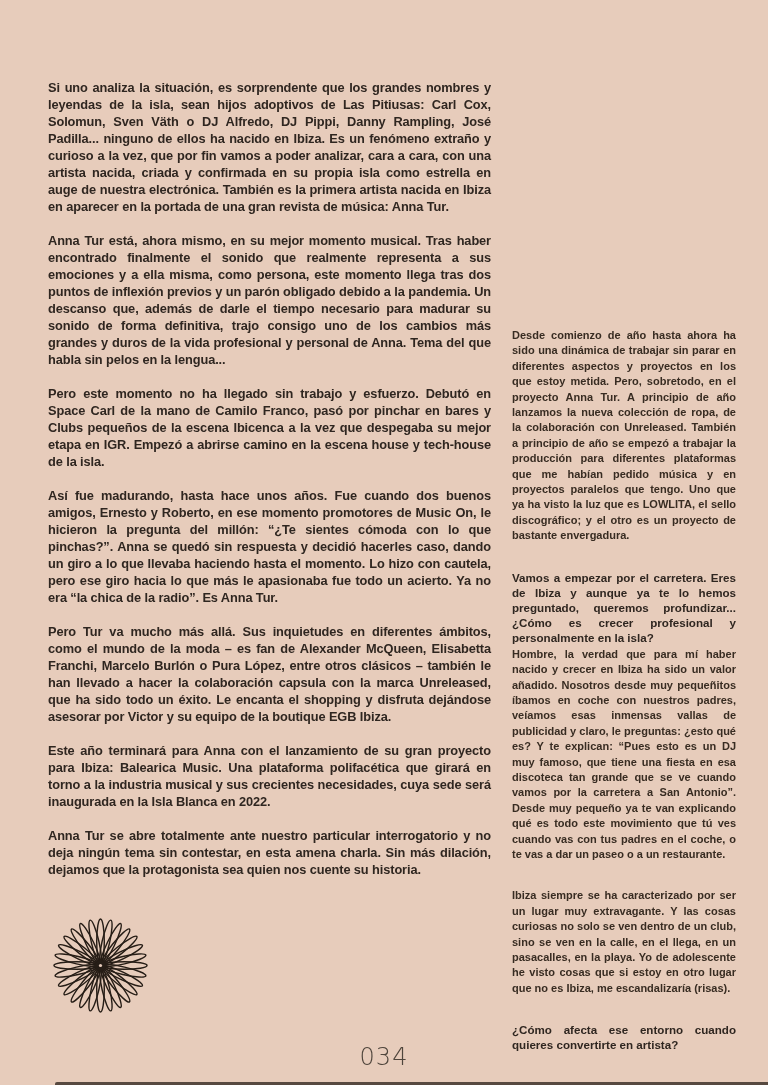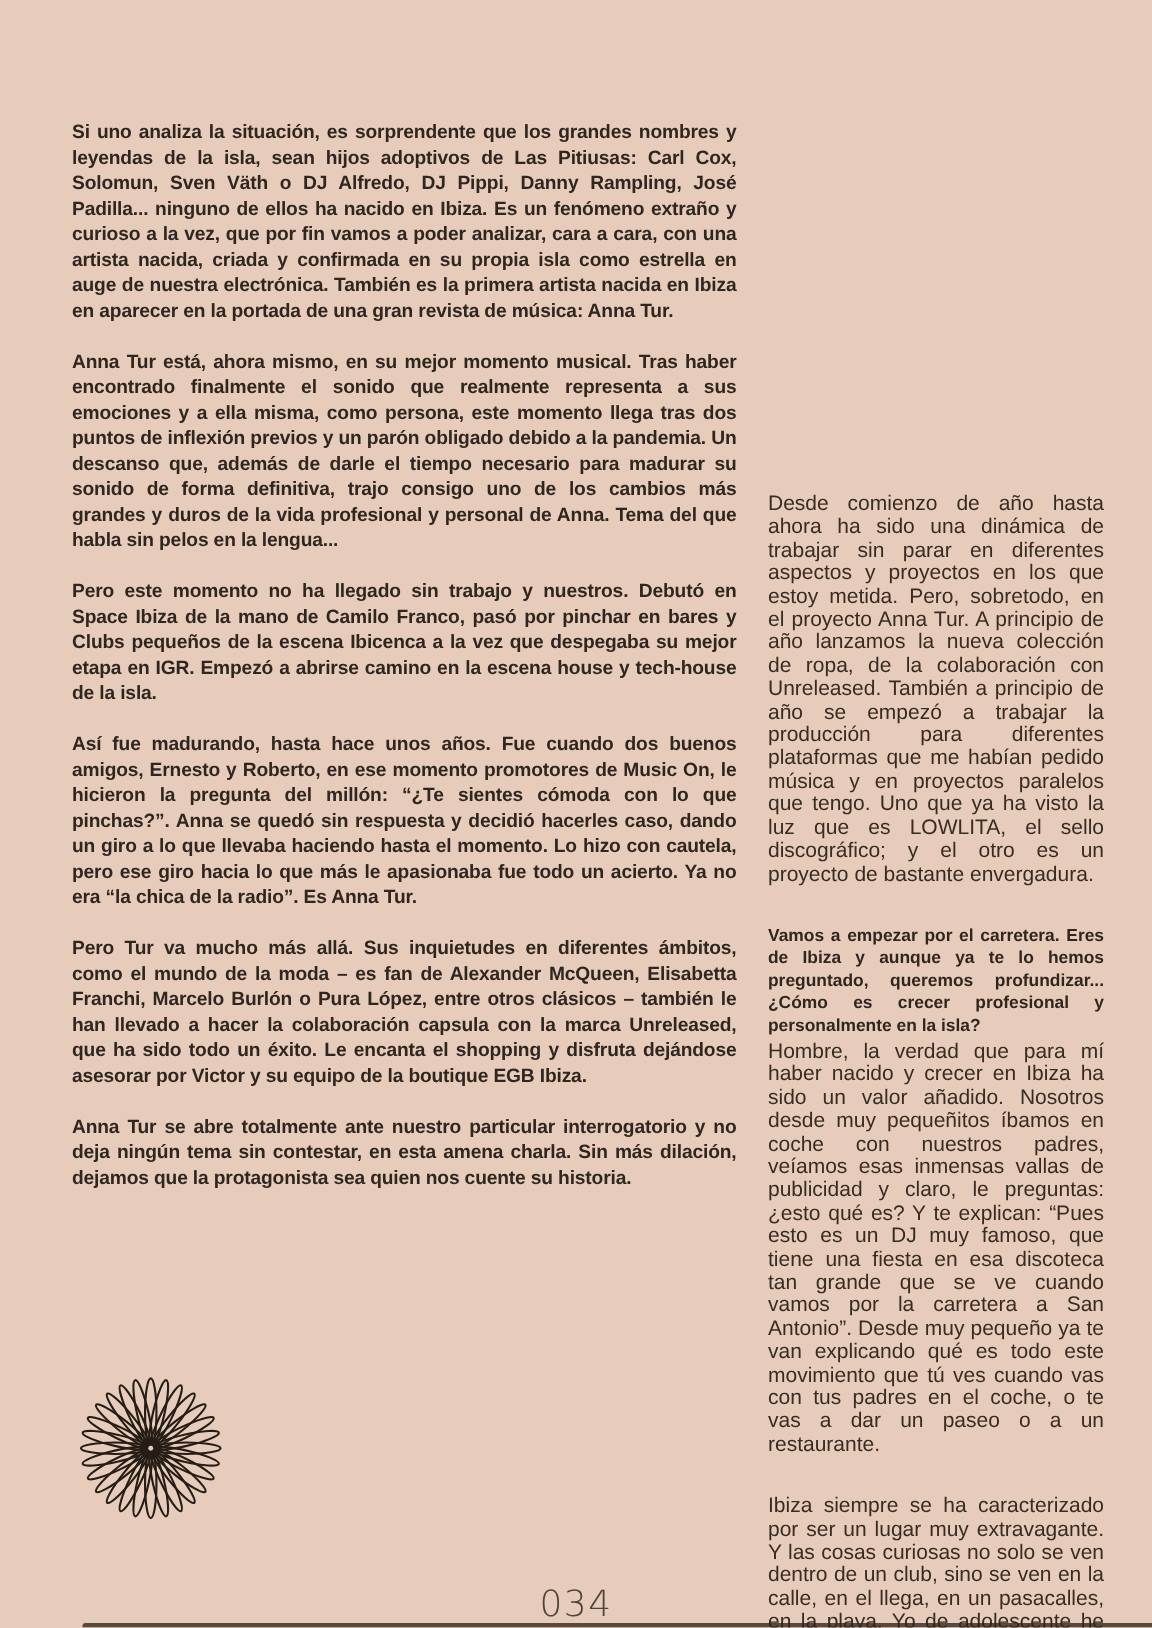--- a/index.html
+++ b/index.html
@@ -36,43 +36,43 @@
   }
   .interview .q{
     font-size:11.6px;
     line-height:15px;
     font-weight:700;
     text-align:justify;
     color:var(--ink);
     margin-bottom:2px;
   }
   .interview .a{
-    font-size:14px;
+    font-size:11px;
     line-height:15.4px;
-    font-weight:400;
+    font-weight:700;
     text-align:justify;
     color:var(--ink-soft);
     margin-bottom:26px;
   }
   .flower{
     position:absolute;
     left:53px; top:918px;
     width:95px; height:95px;
   }
   .flower svg{width:100%;height:100%;display:block;}
   #flower-petals ellipse{
     fill:none;
     stroke:#261d16;
     stroke-width:1.5;
   }
   .flower .core{fill:#261d16;}
   .flower .core-dot{fill:var(--bg);}
   .pagenum{
     position:absolute;
-    left:0; right:0; bottom:2px;
+    left:0; right:0; bottom:14px;
     text-align:center;
     font-family:"DejaVu Sans", sans-serif;
     font-weight:300;
     font-size:24px;
     letter-spacing:1px;
     color:var(--folio);
     margin-top:32px;
   }
   .bottom-edge{
     position:absolute;
@@ -81,23 +81,24 @@
     opacity:.78;
     border-radius:2px 0 0 0;
   }
 </style>
 </head>
 <body>
 
 <div class="article">
   <p>Si uno analiza la situación, es sorprendente que los grandes nombres y leyendas de la isla, sean hijos adoptivos de Las Pitiusas: Carl Cox, Solomun, Sven Väth o DJ Alfredo, DJ Pippi, Danny Rampling, José Padilla... ninguno de ellos ha nacido en Ibiza. Es un fenómeno extraño y curioso a la vez, que por fin vamos a poder analizar, cara a cara, con una artista nacida, criada y confirmada en su propia isla como estrella en auge de nuestra electrónica. También es la primera artista nacida en Ibiza en aparecer en la portada de una gran revista de música: Anna Tur.</p>
   <p>Anna Tur está, ahora mismo, en su mejor momento musical. Tras haber encontrado finalmente el sonido que realmente representa a sus emociones y a ella misma, como persona, este momento llega tras dos puntos de inflexión previos y un parón obligado debido a la pandemia. Un descanso que, además de darle el tiempo necesario para madurar su sonido de forma definitiva, trajo consigo uno de los cambios más grandes y duros de la vida profesional y personal de Anna. Tema del que habla sin pelos en la lengua...</p>
-  <p>Pero este momento no ha llegado sin trabajo y nuestros. Debutó en Space Ibiza de la mano de Camilo Franco, pasó por pinchar en bares y Clubs pequeños de la escena Ibicenca a la vez que despegaba su mejor etapa en IGR. Empezó a abrirse camino en la escena house y tech-house de la isla.</p>
+  <p>Pero este momento no ha llegado sin trabajo y esfuerzo. Debutó en Space Carl de la mano de Camilo Franco, pasó por pinchar en bares y Clubs pequeños de la escena Ibicenca a la vez que despegaba su mejor etapa en IGR. Empezó a abrirse camino en la escena house y tech-house de la isla.</p>
   <p>Así fue madurando, hasta hace unos años. Fue cuando dos buenos amigos, Ernesto y Roberto, en ese momento promotores de Music On, le hicieron la pregunta del millón: “¿Te sientes cómoda con lo que pinchas?”. Anna se quedó sin respuesta y decidió hacerles caso, dando un giro a lo que llevaba haciendo hasta el momento. Lo hizo con cautela, pero ese giro hacia lo que más le apasionaba fue todo un acierto. Ya no era “la chica de la radio”. Es Anna Tur.</p>
   <p>Pero Tur va mucho más allá. Sus inquietudes en diferentes ámbitos, como el mundo de la moda – es fan de Alexander McQueen, Elisabetta Franchi, Marcelo Burlón o Pura López, entre otros clásicos – también le han llevado a hacer la colaboración capsula con la marca Unreleased, que ha sido todo un éxito. Le encanta el shopping y disfruta dejándose asesorar por Victor y su equipo de la boutique EGB Ibiza.</p>
+  <p>Este año terminará para Anna con el lanzamiento de su gran proyecto para Ibiza: Balearica Music. Una plataforma polifacética que girará en torno a la industria musical y sus crecientes necesidades, cuya sede será inaugurada en la Isla Blanca en 2022.</p>
   <p>Anna Tur se abre totalmente ante nuestro particular interrogatorio y no deja ningún tema sin contestar, en esta amena charla. Sin más dilación, dejamos que la protagonista sea quien nos cuente su historia.</p>
 </div>
 
 <div class="interview">
   <p class="a">Desde comienzo de año hasta ahora ha sido una dinámica de trabajar sin parar en diferentes aspectos y proyectos en los que estoy metida. Pero, sobretodo, en el proyecto Anna Tur. A principio de año lanzamos la nueva colección de ropa, de la colaboración con Unreleased. También a principio de año se empezó a trabajar la producción para diferentes plataformas que me habían pedido música y en proyectos paralelos que tengo. Uno que ya ha visto la luz que es LOWLITA, el sello discográfico; y el otro es un proyecto de bastante envergadura.</p>
   <p class="q">Vamos a empezar por el carretera. Eres de Ibiza y aunque ya te lo hemos preguntado, queremos profundizar... ¿Cómo es crecer profesional y personalmente en la isla?</p>
   <p class="a">Hombre, la verdad que para mí haber nacido y crecer en Ibiza ha sido un valor añadido. Nosotros desde muy pequeñitos íbamos en coche con nuestros padres, veíamos esas inmensas vallas de publicidad y claro, le preguntas: ¿esto qué es? Y te explican: “Pues esto es un DJ muy famoso, que tiene una fiesta en esa discoteca tan grande que se ve cuando vamos por la carretera a San Antonio”. Desde muy pequeño ya te van explicando qué es todo este movimiento que tú ves cuando vas con tus padres en el coche, o te vas a dar un paseo o a un restaurante.</p>
   <p class="a">Ibiza siempre se ha caracterizado por ser un lugar muy extravagante. Y las cosas curiosas no solo se ven dentro de un club, sino se ven en la calle, en el llega, en un pasacalles, en la playa. Yo de adolescente he visto cosas que si estoy en otro lugar que no es Ibiza, me escandalizaría (risas).</p>
   <p class="q">¿Cómo afecta ese entorno cuando quieres convertirte en artista?</p>
 </div>

